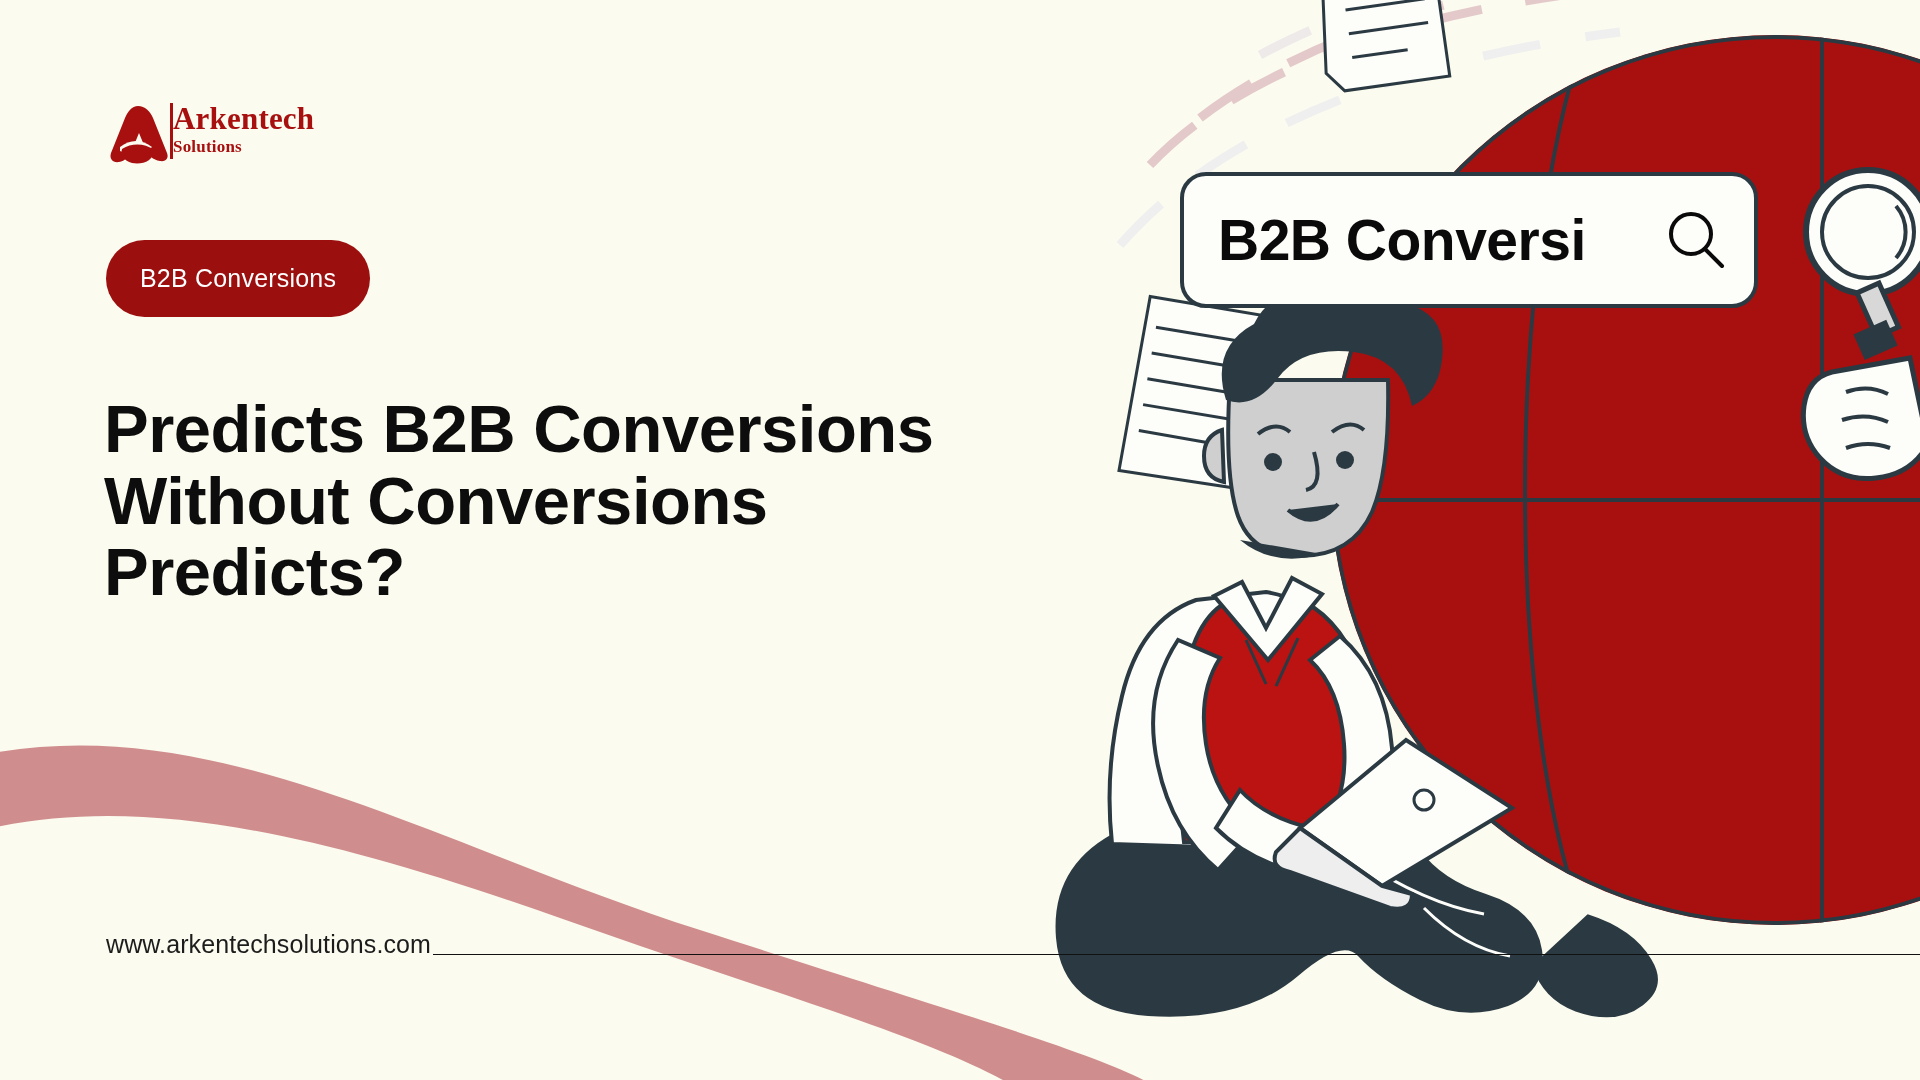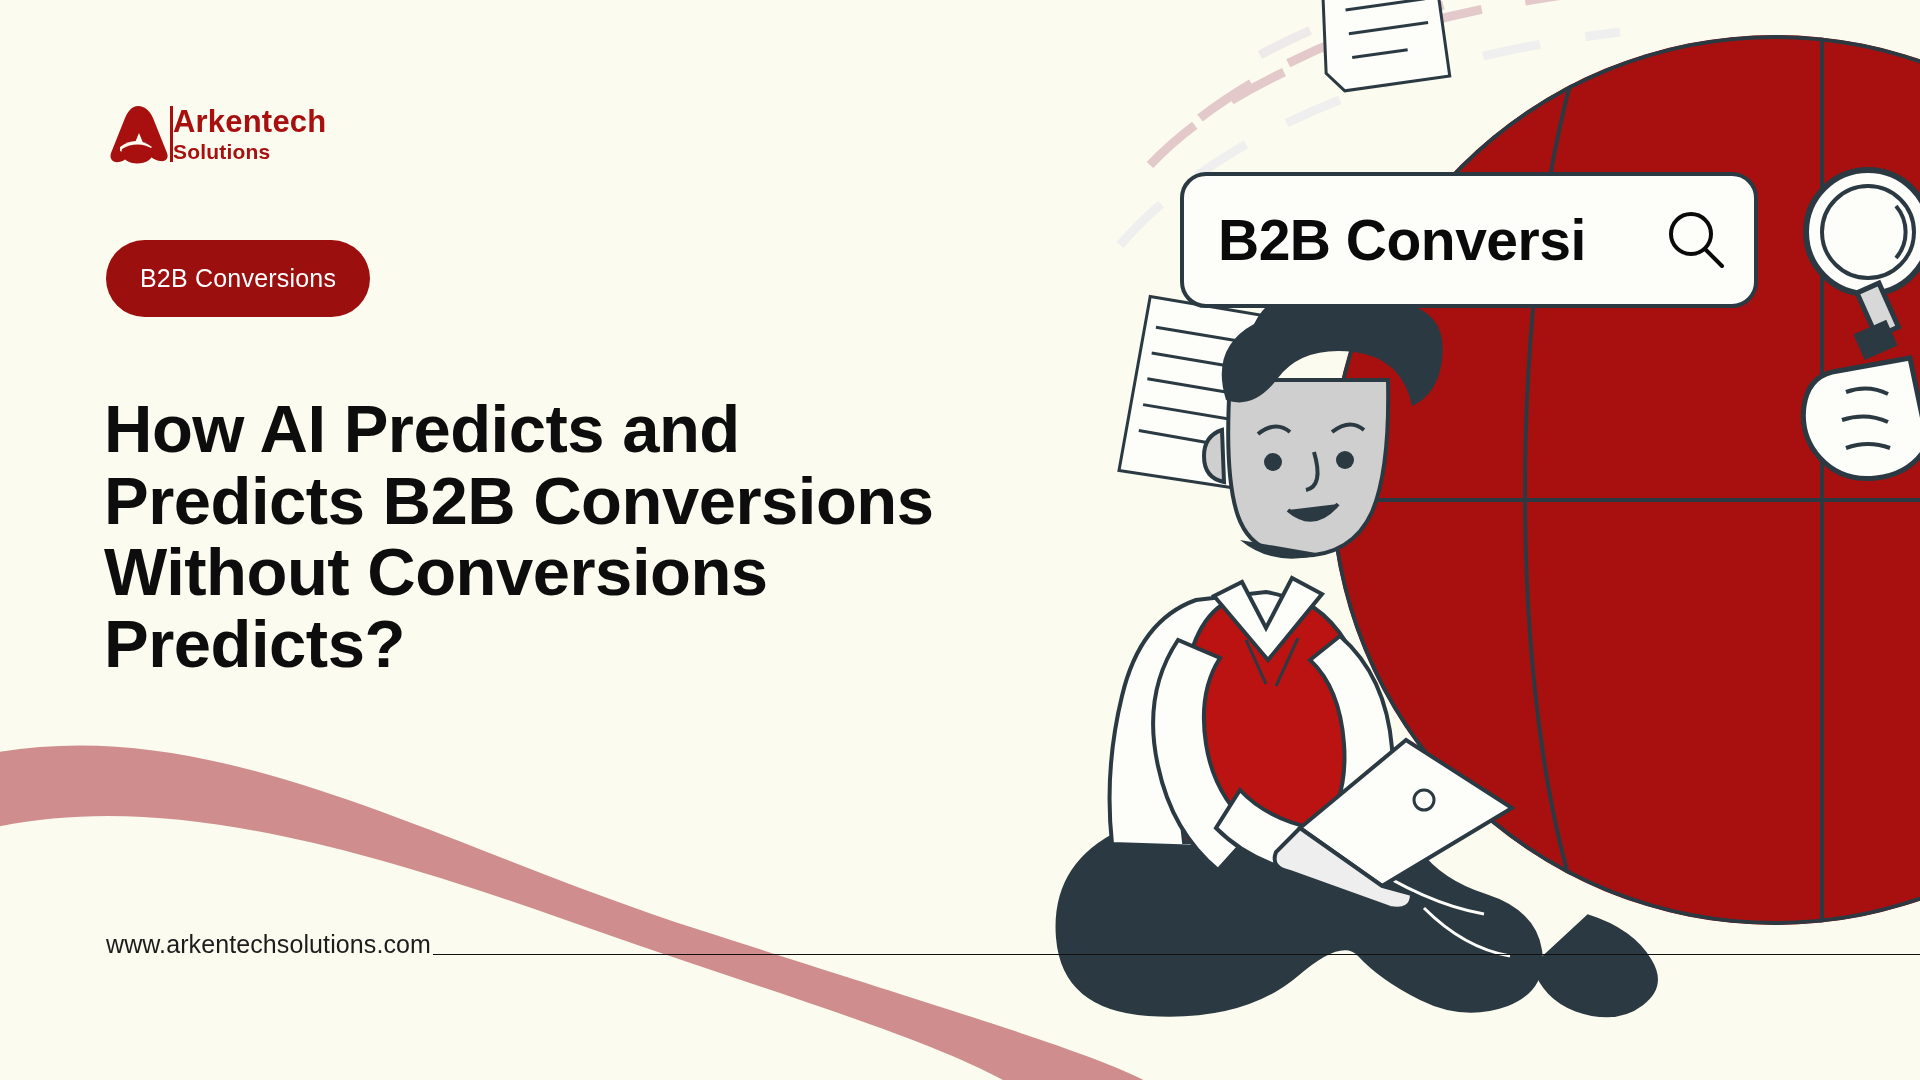--- a/index.html
+++ b/index.html
@@ -8,26 +8,26 @@
     background:#fbfbef;
     font-family:"Liberation Sans", sans-serif;
     position:relative;
   }
   .stage{position:absolute;inset:0;overflow:hidden;}
 
   
   .layer{position:absolute;top:0;left:0;width:1920px;height:1080px;}
 
   
-  .logo-wrap{position:absolute;left:108px;top:103px;display:flex;align-items:center;}
+  .logo-wrap{position:absolute;left:108px;top:103px;display:flex;align-items:flex-start;font-family:Liberation Serif, serif;}
   .logo-mark{width:62px;height:62px;display:block;}
   .logo-divider{width:3px;height:56px;background:#a81010;}
   .logo-text{display:flex;flex-direction:column;justify-content:center;line-height:1;}
   .logo-name{color:#a81010;font-size:31px;font-weight:bold;letter-spacing:.2px;}
-  .logo-sub{color:#a81010;font-size:21px;font-weight:bold;margin-top:4px;letter-spacing:.2px;}
+  .logo-sub{color:#a81010;font-size:17px;font-weight:bold;margin-top:4px;letter-spacing:.2px;}
 
   
   .badge{
     position:absolute;left:106px;top:240px;
     background:#9c0f0f;color:#ffffff;
     border-radius:40px;
     padding:24px 34px;
     font-size:25px;font-weight:400;
     letter-spacing:.2px;
     white-space:nowrap;
@@ -211,21 +211,20 @@
     <div class="logo-divider"></div>
     <div class="logo-text">
       <span class="logo-name">Arkentech</span>
       <span class="logo-sub">Solutions</span>
     </div>
   </div>
 
   <div class="badge">B2B Conversions</div>
 
   <div class="headline">
-    <div>How AI Predicts and</div>
     <div>Predicts B2B Conversions</div>
     <div>Without Conversions</div>
     <div>Predicts?</div>
   </div>
 
   <div class="url-rule"></div>
   <div class="url">www.arkentechsolutions.com</div>
 
   <div class="searchbar">
     <div class="search-text">B2B Conversi</div>

